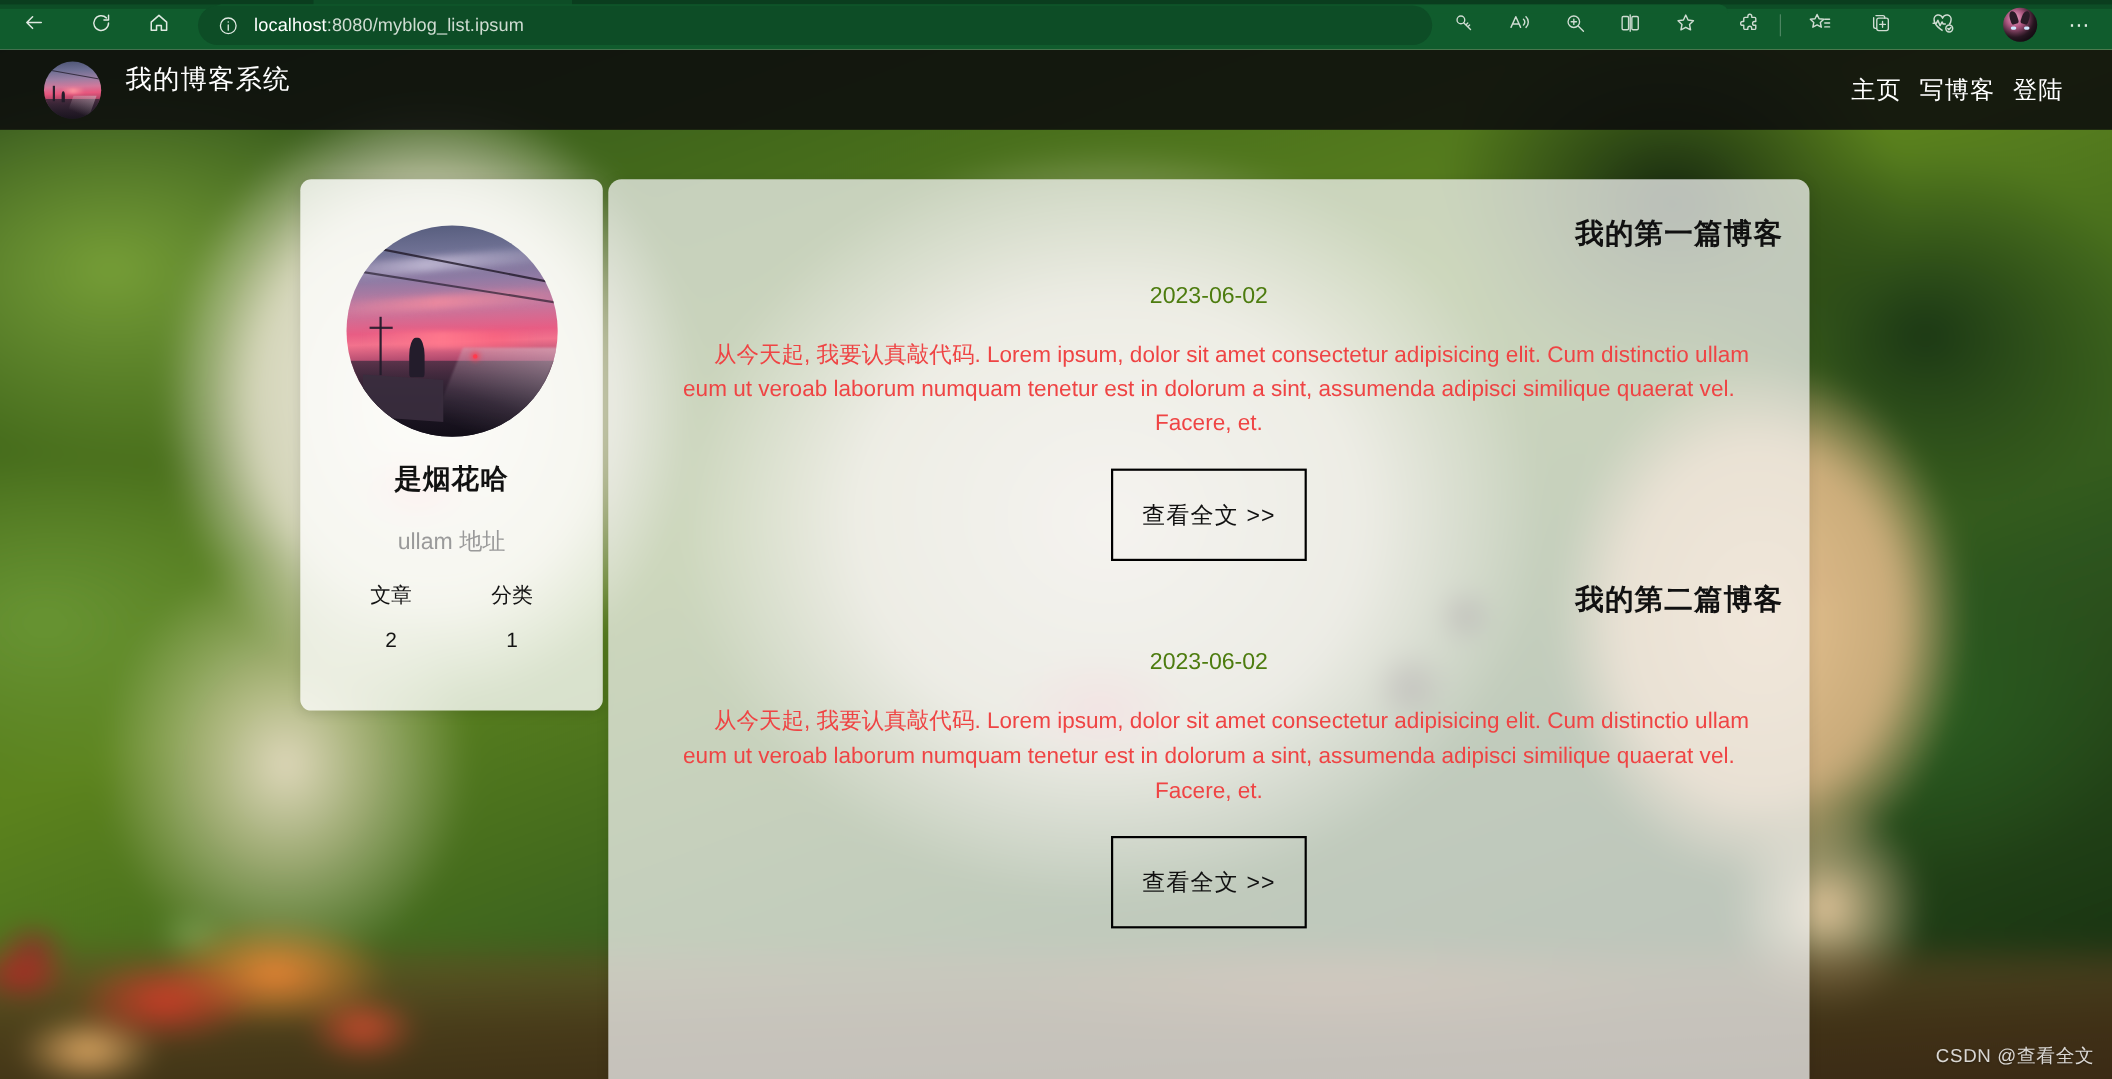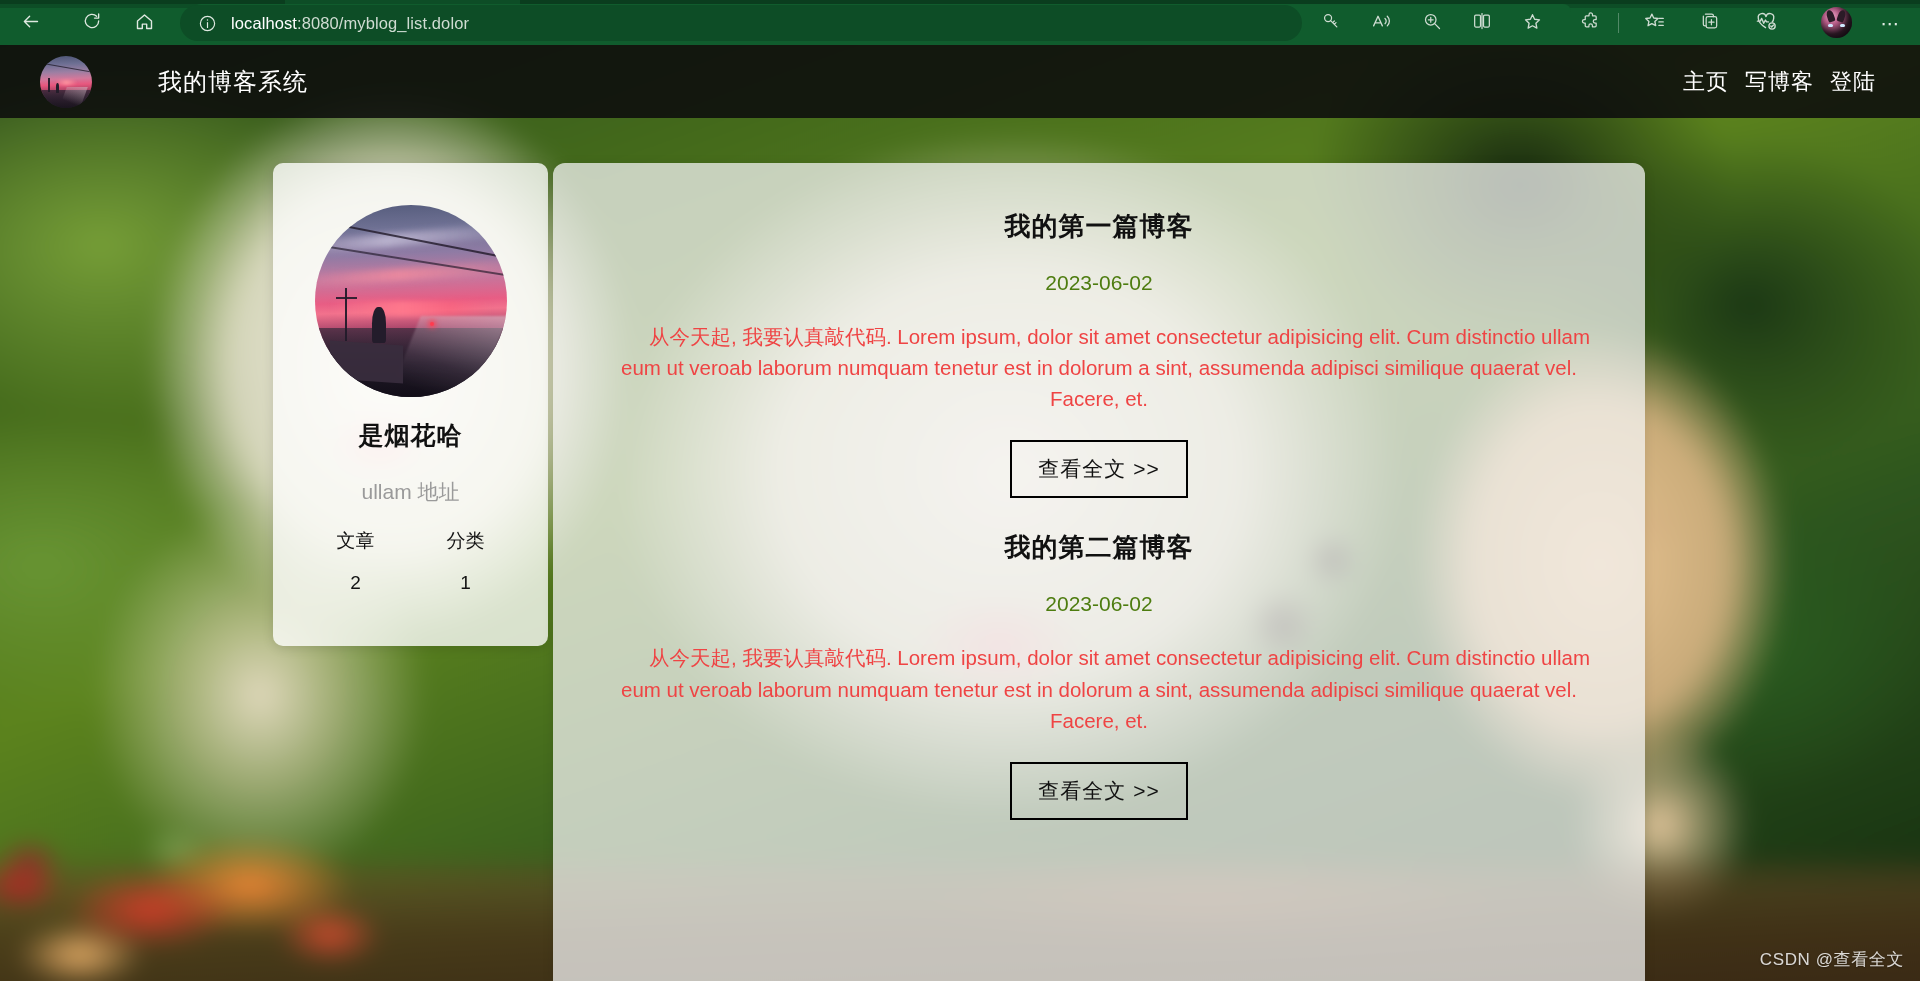--- a/index.html
+++ b/index.html
@@ -162,21 +162,21 @@
   
   #site-header {
     position: absolute;
     top: 0; left: 0;
     width: 1920px; height: 73px;
     background: rgba(13,13,13,0.88);
     display: flex;
     align-items: center;
     z-index: 20;
   }
-  #brand { display: flex; align-items: center; margin-left: 40px; cursor: pointer; gap: 44px; }
+  #brand { display: flex; align-items: flex-start; margin-left: 40px; cursor: pointer; }
   #brand-avatar {
     width: 52px; height: 52px;
     border-radius: 50%;
     overflow: hidden;
     flex: none;
     position: relative;
     background:
       linear-gradient(178deg,
         #4e5575 0%, #6d6f93 16%, #9b7fa3 31%,
         #d2789b 44%, #e8577e 55%, #b64668 64%,
@@ -355,26 +355,26 @@
     box-shadow: 0 2px 12px rgba(0,0,0,0.10);
     padding-top: 14px;
     overflow: hidden;
   }
   .post {
     width: 100%;
     padding: 0 24px;
     margin-bottom: 10px;
   }
   .post-title {
-    text-align: center;
+    text-align: right;
     font-size: 26px;
     font-weight: bold;
     color: #111111;
     letter-spacing: 1px;
-    margin-top: 32px;
+    margin-top: 18px;
   }
   .post-date {
     text-align: center;
     font-size: 21px;
     color: #4d7c0f;
     margin-top: 27px;
   }
   .post-body {
     margin: 26px 0 0 0;
     padding: 0 26px;
@@ -388,21 +388,21 @@
     display: flex;
     justify-content: center;
     margin-top: 26px;
   }
   .read-more {
     border: 2px solid #000000;
     background: transparent;
     color: #111111;
     font-size: 21px;
     font-family: inherit;
-    padding: 13px 26px;
+    padding: 26px 26px;
     cursor: pointer;
     letter-spacing: 1px;
   }
 
   #watermark {
     position: absolute;
     right: 16px; bottom: 10px;
     font-size: 17px;
     color: rgba(255,255,255,0.82);
     letter-spacing: 0.6px;
@@ -448,21 +448,21 @@
 
   <div id="addressbar">
     <span class="info-ic">
       <svg width="19" height="19" viewBox="0 0 24 24" stroke="#dfe9e1" fill="none" stroke-width="1.5">
         <circle cx="12" cy="12" r="9"></circle>
           <path d="M12 11v6" stroke-linecap="round"></path>
           <circle cx="12" cy="7.6" r="0.9" fill="#dfe9e1" stroke="none"></circle>
       </svg>
     </span>
     <span class="url">
-      <span class="host">localhost</span><span>:8080/myblog_list.dolor</span>
+      <span class="host">localhost</span><span>:8080/myblog_list.ipsum</span>
     </span>
   </div>
 
   <div class="chrome-ic" style="left:1313px">
     <span>
       <svg width="20" height="20" viewBox="0 0 24 24">
           <circle cx="8.5" cy="8.5" r="4.2"></circle>
           <path d="M11.5 11.5 19 19M16 16l2-2M14 14l2-2" stroke-linecap="round"></path>
         </svg>
     </span>

